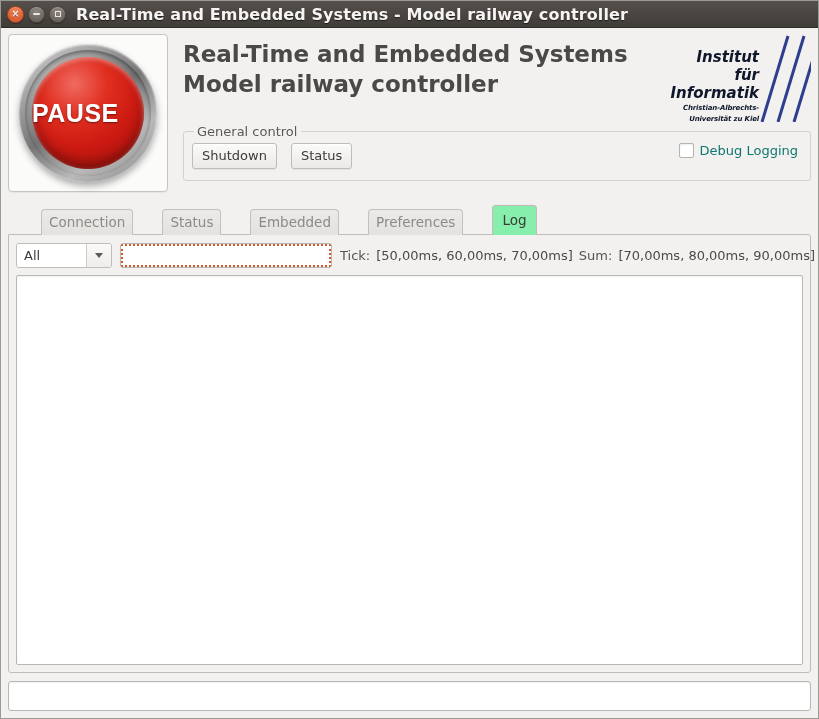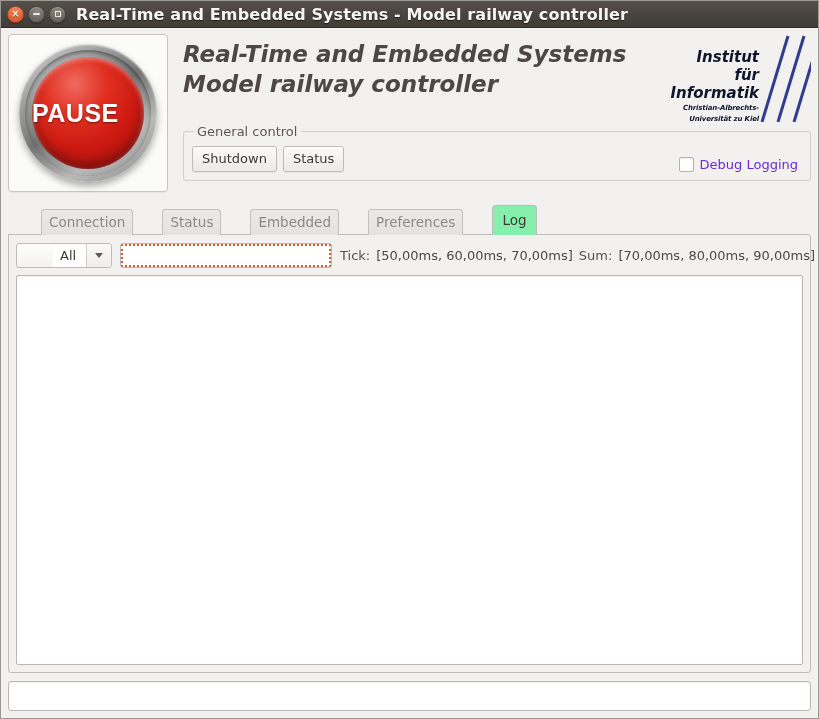--- a/index.html
+++ b/index.html
@@ -186,21 +186,20 @@
     display: flex;
     align-items: flex-start;
     justify-content: space-between;
     height: 88px;
     flex: 0 0 88px;
     padding-left: 5px;
     box-sizing: border-box;
   }
   .apptitles {
     padding-top: 5px;
-    font-style: italic;
   }
   .apptitle1, .apptitle2 {
     font-family: "DejaVu Sans", sans-serif;
     font-weight: bold;
     font-size: 23px;
     color: #4b4845;
     line-height: 30px;
     white-space: nowrap;
   }
 
@@ -241,30 +240,30 @@
     box-sizing: border-box;
   }
   fieldset.group {
     border: 1px solid #d2d0cd;
     border-radius: 3px;
     margin: 0;
     padding: 4px 8px 8px 8px;
     height: 57px;
     box-sizing: border-box;
     display: flex;
-    align-items: flex-end;
+    align-items: flex-start;
     justify-content: space-between;
   }
   fieldset.group > legend {
     font-size: 13px;
     color: #5c5955;
     padding: 0 4px 0 3px;
     margin-left: 2px;
   }
-  .btnrow { display: flex; gap: 6px; align-items: center; }
+  .btnrow { display: flex; gap: 14px; align-items: center; }
   .gbtn {
     font-family: "DejaVu Sans", sans-serif;
     font-size: 13px;
     color: #3c3b37;
     background: linear-gradient(to bottom, #fbfbfa 0%, #f2f1f0 55%, #eceae8 100%);
     border: 1px solid #bfbdb9;
     border-radius: 3px;
     padding: 4px 9px 5px 9px;
     box-shadow: 0 1px 0 rgba(255,255,255,0.8) inset, 0 1px 1px rgba(0,0,0,0.06);
     cursor: default;
@@ -278,21 +277,21 @@
   }
   .chkbox {
     width: 13px;
     height: 13px;
     background: #ffffff;
     border: 1px solid #b5b3af;
     border-radius: 2px;
     box-shadow: inset 0 1px 2px rgba(0,0,0,0.07);
     flex: 0 0 13px;
   }
-  .chklabel { font-size: 13px; color: #6d28d9; }
+  .chklabel { font-size: 13px; color: #0f766e; }
 
   
   .tabsrow {
     display: flex;
     align-items: flex-end;
     height: 28px;
     flex: 0 0 28px;
     padding-left: 3px;
     margin-top: 8px;
     position: relative;
@@ -347,21 +346,20 @@
     width: 96px;
     height: 25px;
     flex: 0 0 96px;
     display: flex;
     align-items: stretch;
     background: linear-gradient(to bottom, #fdfdfc 0%, #f4f3f2 100%);
     border: 1px solid #bfbdb9;
     border-radius: 3px;
     box-sizing: border-box;
     overflow: hidden;
-    padding-left: 36px;
   }
   .combo .cval {
     flex: 1 1 auto;
     display: flex;
     align-items: center;
     padding-left: 7px;
     font-size: 13px;
     color: #3c3b37;
     background: #ffffff;
   }

